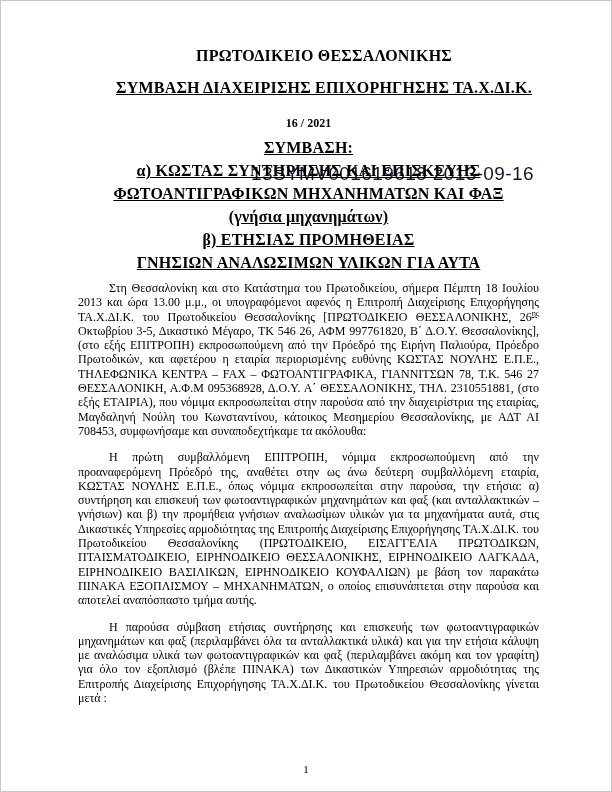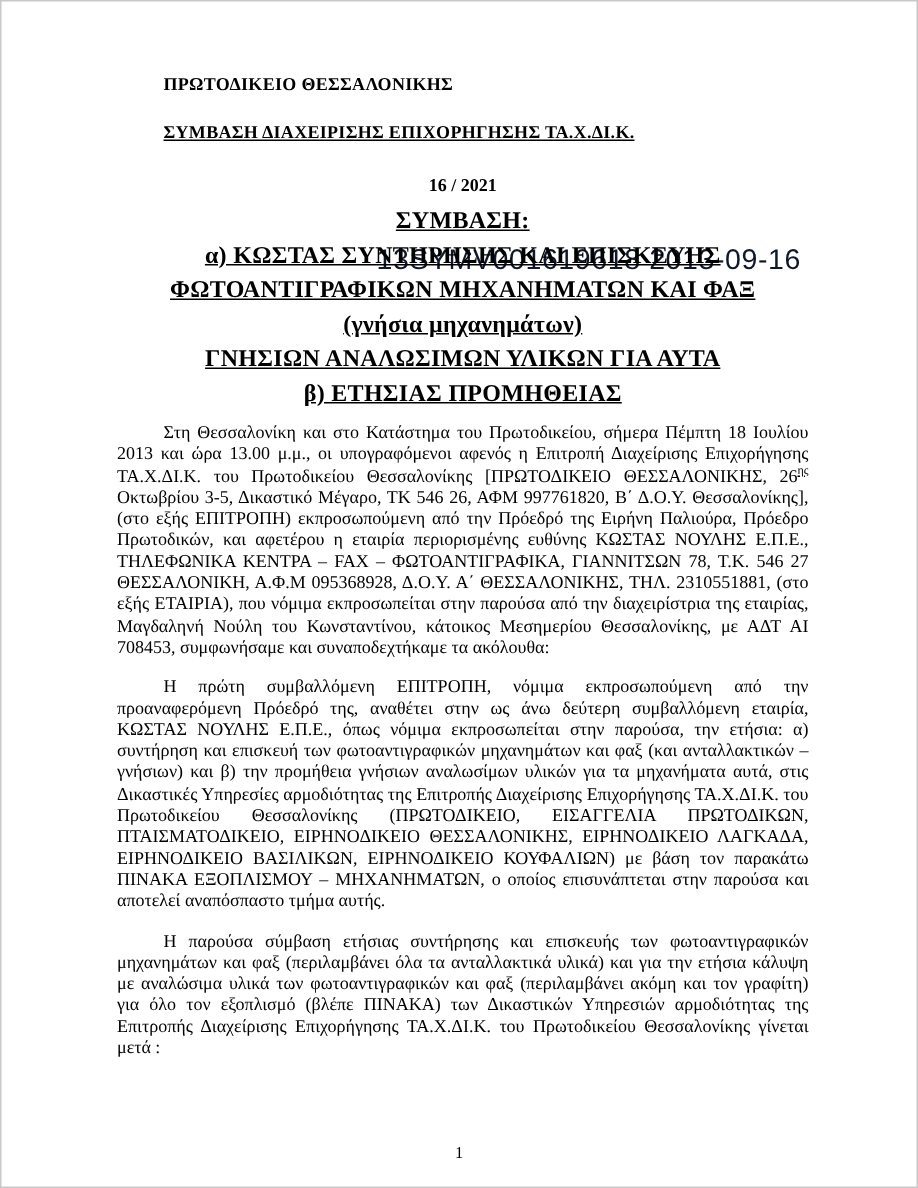--- a/index.html
+++ b/index.html
@@ -18,24 +18,25 @@
     font-family: "Liberation Serif", "DejaVu Serif", serif;
     color: #000000;
   }
   .content {
     position: relative;
     z-index: 1;
     padding: 48px 72px 0 77px; 
   }
   .hdr-line {
     margin: 0 0 0 31px;
-    font-size: 12px;
+    font-size: 16px;
     line-height: 14px;
     font-weight: bold;
     letter-spacing: 0.2px;
+    text-align: center;
   }
   .hdr-line.first { margin-bottom: 18px; }
   .hdr-line.second { text-decoration: underline; margin-bottom: 21px; }
   .doc-number {
     text-align: center;
     font-size: 12px;
     line-height: 14px;
     font-weight: bold;
     margin: 0 0 11px 0;
   }
@@ -92,22 +93,22 @@
 
     <p class="hdr-line second">ΣΥΜΒΑΣΗ ΔΙΑΧΕΙΡΙΣΗΣ ΕΠΙΧΟΡΗΓΗΣΗΣ ΤΑ.Χ.ΔΙ.Κ.</p>
 
     <p class="doc-number">16 / 2021</p>
 
     <div class="title-block">
       <p class="title-line">ΣΥΜΒΑΣΗ:</p>
       <p class="title-line">α) ΚΩΣΤΑΣ ΣΥΝΤΗΡΗΣΗΣ ΚΑΙ ΕΠΙΣΚΕΥΗΣ</p>
       <p class="title-line">ΦΩΤΟΑΝΤΙΓΡΑΦΙΚΩΝ ΜΗΧΑΝΗΜΑΤΩΝ ΚΑΙ ΦΑΞ</p>
       <p class="title-line">(γνήσια μηχανημάτων)</p>
+      <p class="title-line">β) ΕΤΗΣΙΑΣ ΠΡΟΜΗΘΕΙΑΣ</p>
       <p class="title-line">ΓΝΗΣΙΩΝ ΑΝΑΛΩΣΙΜΩΝ ΥΛΙΚΩΝ ΓΙΑ ΑΥΤΑ</p>
-      <p class="title-line">β) ΕΤΗΣΙΑΣ ΠΡΟΜΗΘΕΙΑΣ</p>
     </div>
 
     <p class="body-par"><span>Στη Θεσσαλονίκη και στο Κατάστημα του Πρωτοδικείου, σήμερα Πέμπτη 18 Ιουλίου 2013 και ώρα 13.00 μ.μ., οι υπογραφόμενοι αφενός η Επιτροπή Διαχείρισης Επιχορήγησης ΤΑ.Χ.ΔΙ.Κ. του Πρωτοδικείου Θεσσαλονίκης [ΠΡΩΤΟΔΙΚΕΙΟ ΘΕΣΣΑΛΟΝΙΚΗΣ, 26</span><span class="sup">ης</span><span> Οκτωβρίου 3-5, Δικαστικό Μέγαρο, ΤΚ 546 26, ΑΦΜ 997761820, Β΄ Δ.Ο.Υ. Θεσσαλονίκης], (στο εξής ΕΠΙΤΡΟΠΗ) εκπροσωπούμενη από την Πρόεδρό της Ειρήνη Παλιούρα, Πρόεδρο Πρωτοδικών, και αφετέρου η εταιρία περιορισμένης ευθύνης ΚΩΣΤΑΣ ΝΟΥΛΗΣ Ε.Π.Ε., ΤΗΛΕΦΩΝΙΚΑ ΚΕΝΤΡΑ – FAX – ΦΩΤΟΑΝΤΙΓΡΑΦΙΚΑ, ΓΙΑΝΝΙΤΣΩΝ 78, Τ.Κ. 546 27 ΘΕΣΣΑΛΟΝΙΚΗ, Α.Φ.Μ 095368928, Δ.Ο.Υ. Α΄ ΘΕΣΣΑΛΟΝΙΚΗΣ, ΤΗΛ. 2310551881, (στο εξής ΕΤΑΙΡΙΑ), που νόμιμα εκπροσωπείται στην παρούσα από την διαχειρίστρια της εταιρίας, Μαγδαληνή Νούλη του Κωνσταντίνου, κάτοικος Μεσημερίου Θεσσαλονίκης, με ΑΔΤ ΑΙ 708453, συμφωνήσαμε και συναποδεχτήκαμε τα ακόλουθα:</span></p>
 
     <p class="body-par">Η πρώτη συμβαλλόμενη ΕΠΙΤΡΟΠΗ, νόμιμα εκπροσωπούμενη από την προαναφερόμενη Πρόεδρό της, αναθέτει στην ως άνω δεύτερη συμβαλλόμενη εταιρία, ΚΩΣΤΑΣ ΝΟΥΛΗΣ Ε.Π.Ε., όπως νόμιμα εκπροσωπείται στην παρούσα, την ετήσια: α) συντήρηση και επισκευή των φωτοαντιγραφικών μηχανημάτων και φαξ (και ανταλλακτικών – γνήσιων) και β) την προμήθεια γνήσιων αναλωσίμων υλικών για τα μηχανήματα αυτά, στις Δικαστικές Υπηρεσίες αρμοδιότητας της Επιτροπής Διαχείρισης Επιχορήγησης ΤΑ.Χ.ΔΙ.Κ. του Πρωτοδικείου Θεσσαλονίκης (ΠΡΩΤΟΔΙΚΕΙΟ, ΕΙΣΑΓΓΕΛΙΑ ΠΡΩΤΟΔΙΚΩΝ, ΠΤΑΙΣΜΑΤΟΔΙΚΕΙΟ, ΕΙΡΗΝΟΔΙΚΕΙΟ ΘΕΣΣΑΛΟΝΙΚΗΣ, ΕΙΡΗΝΟΔΙΚΕΙΟ ΛΑΓΚΑΔΑ, ΕΙΡΗΝΟΔΙΚΕΙΟ ΒΑΣΙΛΙΚΩΝ, ΕΙΡΗΝΟΔΙΚΕΙΟ ΚΟΥΦΑΛΙΩΝ) με βάση τον παρακάτω ΠΙΝΑΚΑ ΕΞΟΠΛΙΣΜΟΥ – ΜΗΧΑΝΗΜΑΤΩΝ, ο οποίος επισυνάπτεται στην παρούσα και αποτελεί αναπόσπαστο τμήμα αυτής.</p>
 
     <p class="body-par">Η παρούσα σύμβαση ετήσιας συντήρησης και επισκευής των φωτοαντιγραφικών μηχανημάτων και φαξ (περιλαμβάνει όλα τα ανταλλακτικά υλικά) και για την ετήσια κάλυψη με αναλώσιμα υλικά των φωτοαντιγραφικών και φαξ (περιλαμβάνει ακόμη και τον γραφίτη) για όλο τον εξοπλισμό (βλέπε ΠΙΝΑΚΑ) των Δικαστικών Υπηρεσιών αρμοδιότητας της Επιτροπής Διαχείρισης Επιχορήγησης ΤΑ.Χ.ΔΙ.Κ. του Πρωτοδικείου Θεσσαλονίκης γίνεται μετά :</p>
 
   </div>
 

